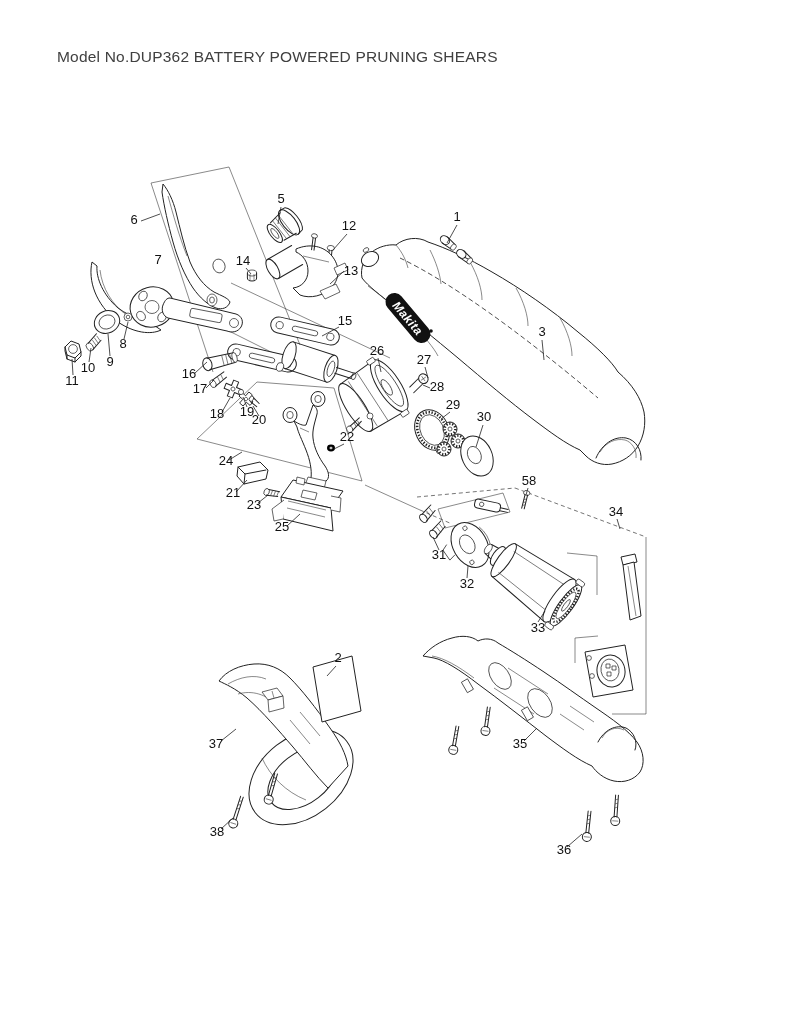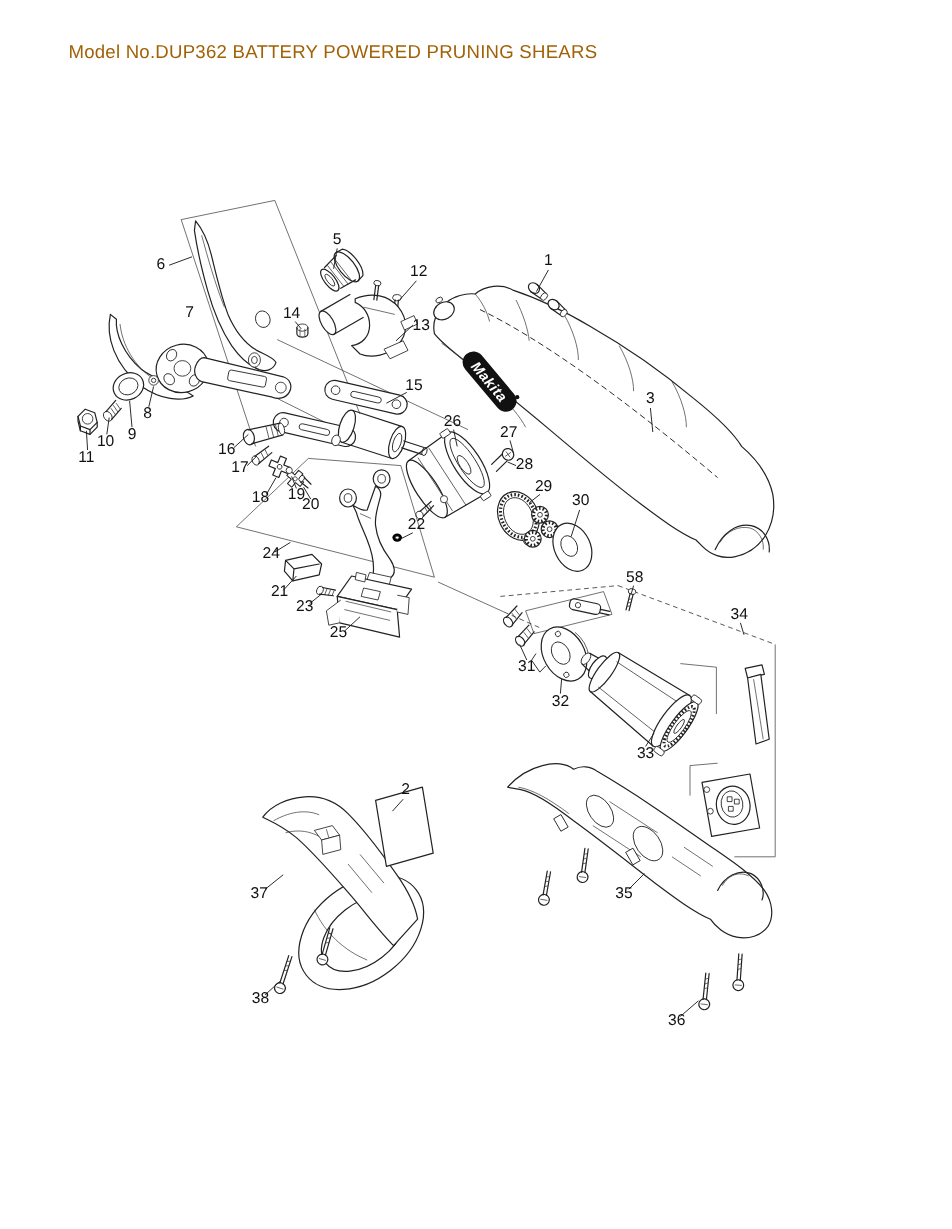--- a/index.html
+++ b/index.html
@@ -1,19 +1,19 @@
 <!DOCTYPE html>
 <html><head>
 <meta charset="utf-8">
 <style>
   html,body{margin:0;padding:0;background:#ffffff;}
   #page{position:relative;width:793px;height:1024px;background:#fff;overflow:hidden;
         font-family:"Liberation Sans",sans-serif;}
-  #title{position:absolute;left:57px;top:35px;font-size:15.5px;letter-spacing:.2px;
-         color:#a16207;font-weight:400;white-space:nowrap;}
+  #title{position:absolute;left:57px;top:48px;font-size:15.5px;letter-spacing:.2px;
+         color:#404040;font-weight:400;white-space:nowrap;}
   svg{position:absolute;left:0;top:0;}
   .ln{fill:none;stroke:#222;stroke-width:1;stroke-linecap:round;stroke-linejoin:round;}
   .fw{fill:#fff;stroke:#222;stroke-width:1;stroke-linejoin:round;}
   .fwt{fill:#fff;stroke:#222;stroke-width:.7;stroke-linejoin:round;}
   .thin{fill:none;stroke:#3a3a3a;stroke-width:.6;}
   .dash{fill:none;stroke:#3a3a3a;stroke-width:.7;stroke-dasharray:4 3;}
   .seam{fill:none;stroke:#222;stroke-width:.8;stroke-dasharray:5 3;}
   .teeth{fill:none;stroke:#222;stroke-width:2.6;stroke-dasharray:1.3 1.7;}
   .ldr{stroke:#222;stroke-width:.8;}
   .lbl{font:13px "Liberation Sans",sans-serif;fill:#111;}

